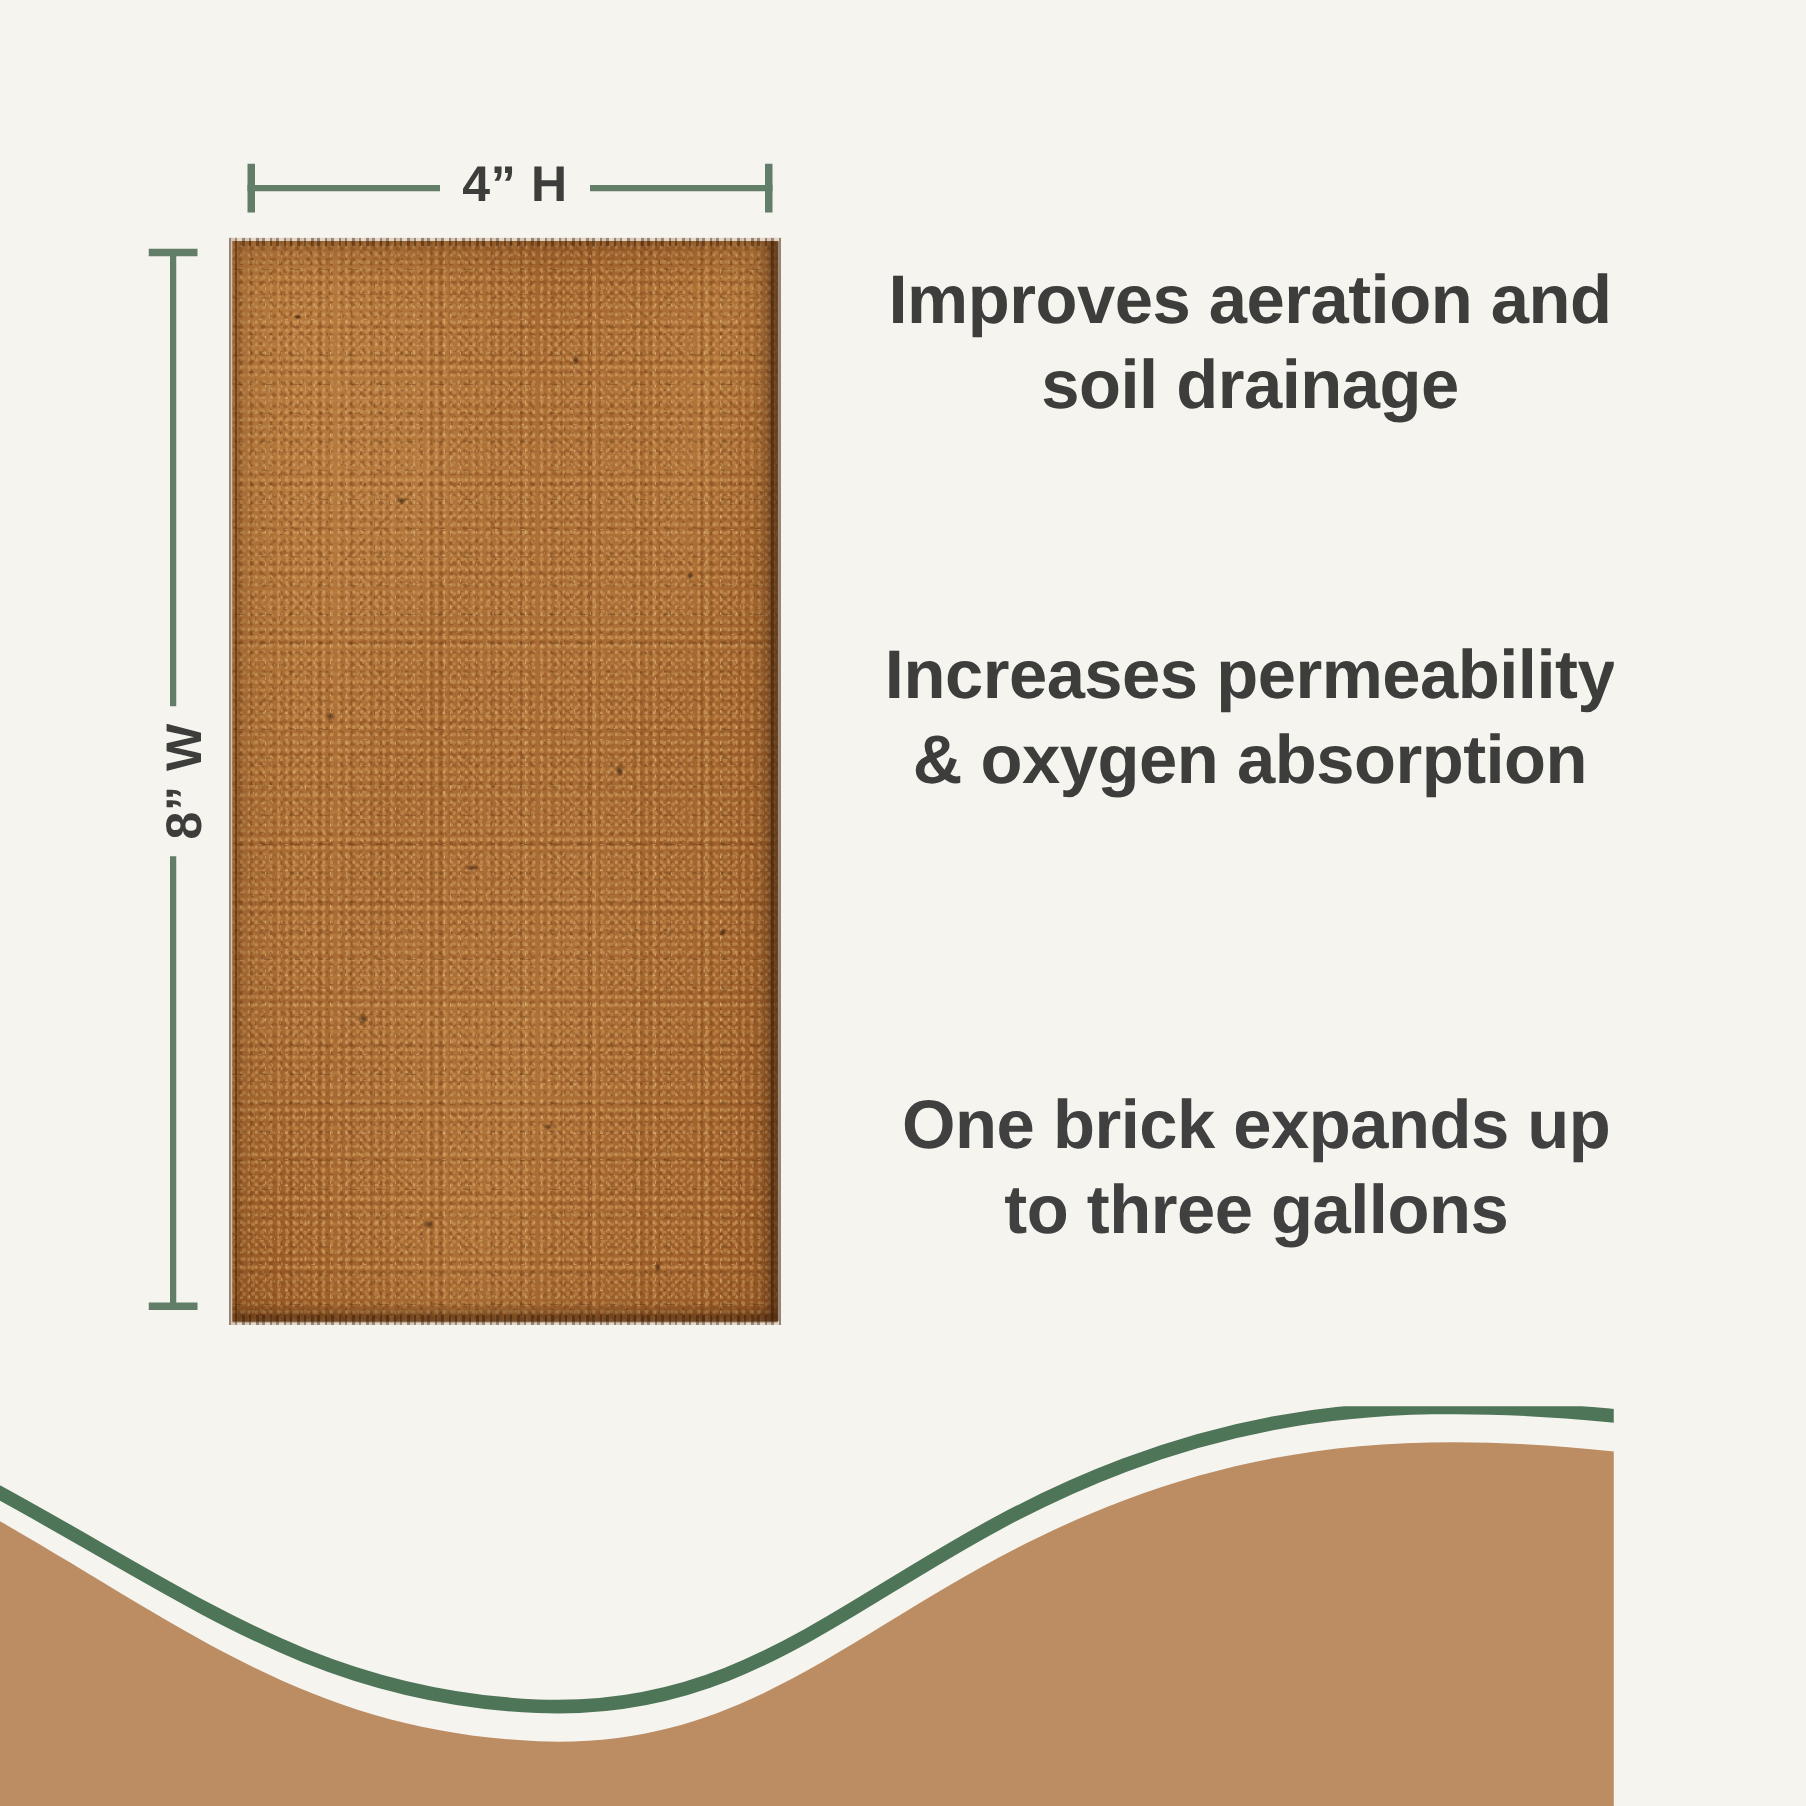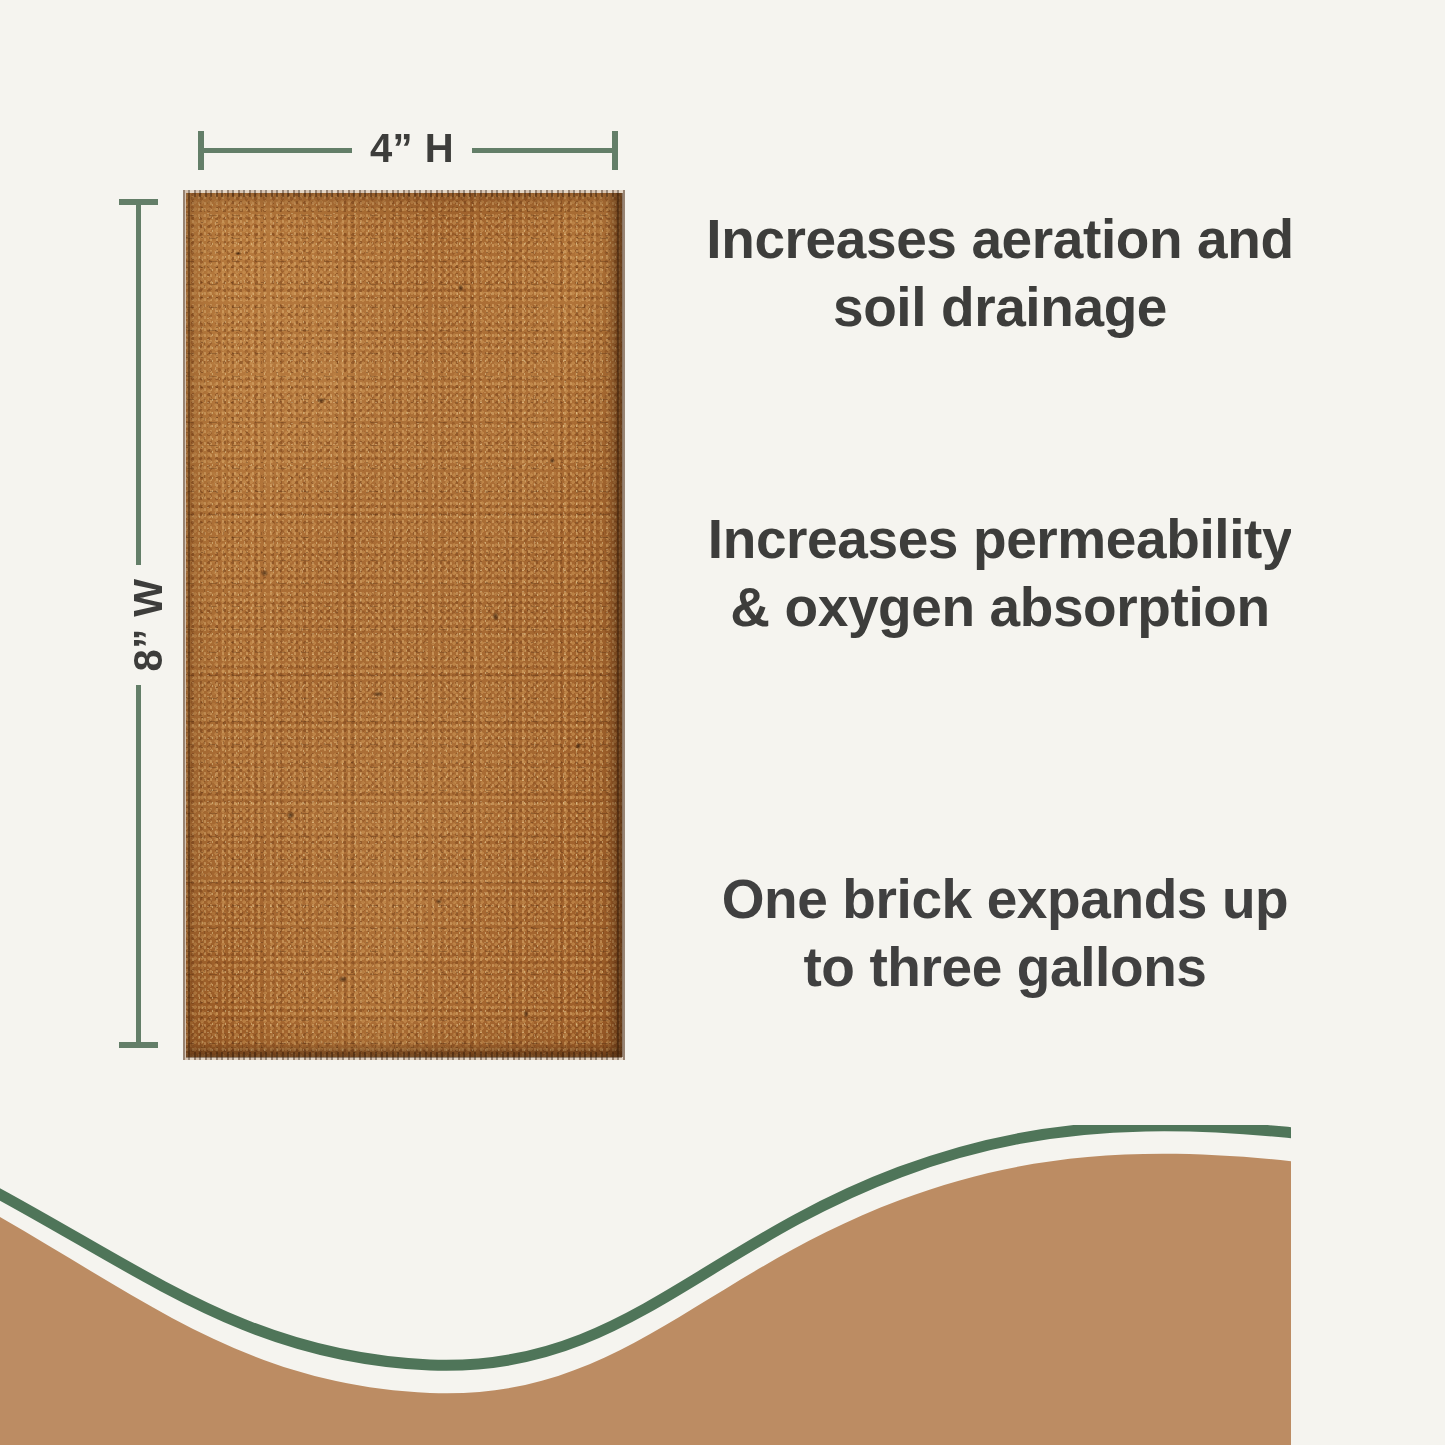--- a/index.html
+++ b/index.html
@@ -230,21 +230,21 @@
     <div class="dim-label-v" style="color: rgb(61, 61, 59); background-color: rgb(245, 244, 239);">8” W</div>
   </div>
 
   <div class="brick-wrap">
     <div class="brick"></div>
     <div class="brick-edge"></div>
     <div class="brick-shadow-r"></div>
     <div class="brick-shadow-b"></div>
   </div>
 
-  <div class="feature f1" style="color: rgb(61, 61, 59);">Increases aeration and soil drainage</div>
+  <div class="feature f1" style="color: rgb(61, 61, 59);">Improves aeration and soil drainage</div>
   <div class="feature f2" style="color: rgb(61, 61, 59);">Increases permeability &amp; oxygen absorption</div>
   <div class="feature f3" style="color: #404040;">One brick expands up to three gallons</div>
 
   <svg id="wave" viewBox="0 0 1445 320" preserveAspectRatio="none">
     <path id="wave-fill" d="M0,92 C 150,178 250,260 430,268 C 620,276 700,150 900,75 C 1060,15 1210,18 1445,58 L1445,320 L0,320 Z" fill="#BC8C63"></path>
     <path id="wave-stroke" fill="none" stroke-linecap="round" d="M-10,64 C 150,150 250,232 430,240 C 620,248 700,122 900,47 C 1060,-13 1210,-10 1455,30" stroke="#4F7559" stroke-width="11"></path>
   </svg>
 
 </div>
 

